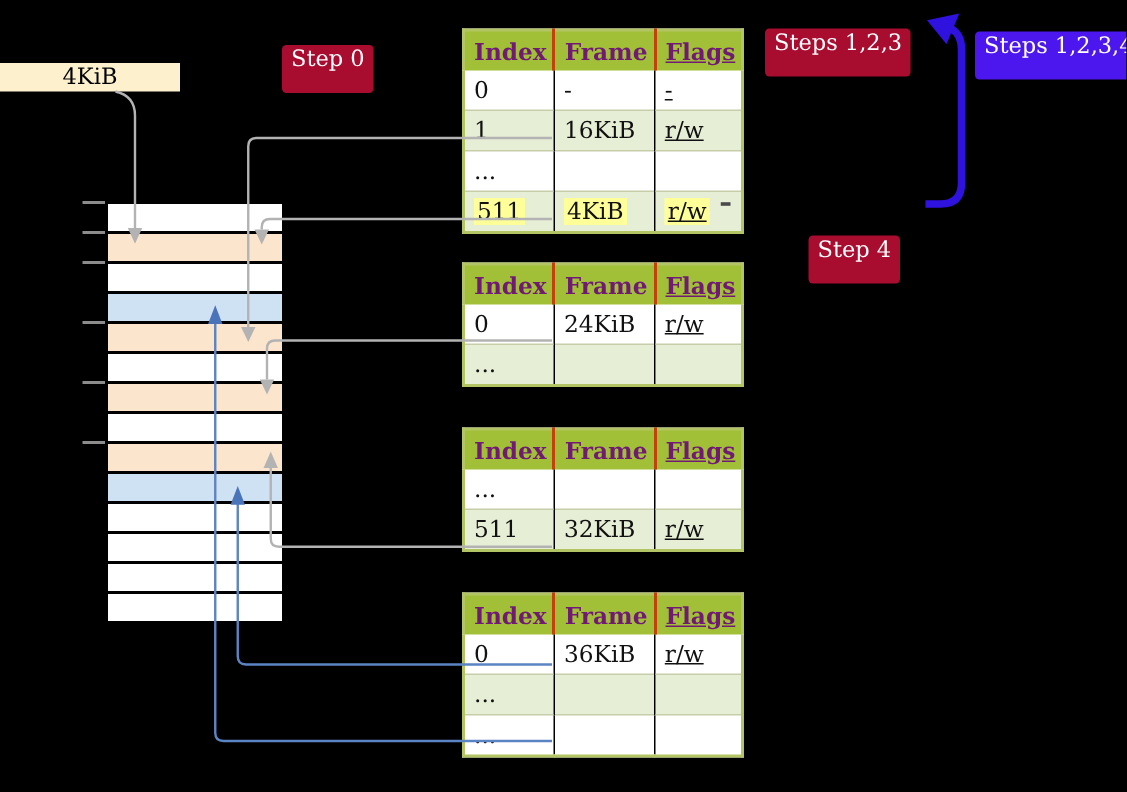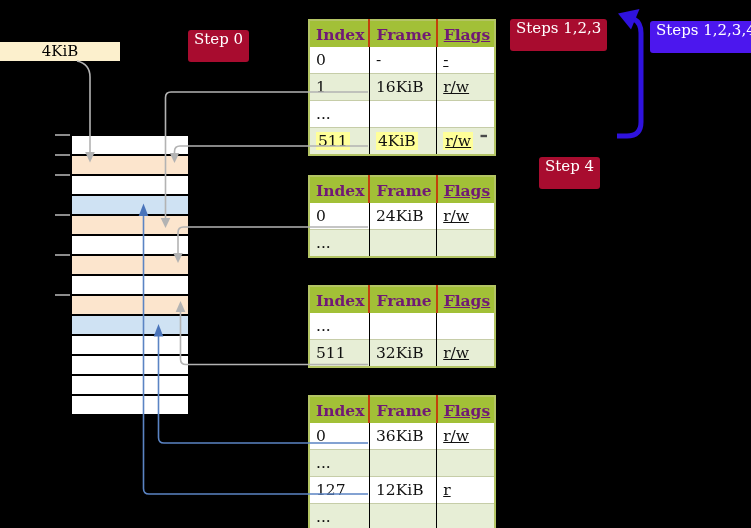--- a/index.html
+++ b/index.html
@@ -183,25 +183,20 @@
       <tbody>
         <tr>
           <td class="c0">0</td>
           <td class="c1">36KiB</td>
           <td class="c2">r/w</td>
         </tr>
         <tr>
           <td class="c0">...</td>
           <td class="c1"></td>
           <td class="c2"></td>
-        </tr>
-        <tr>
-          <td class="c0">127</td>
-          <td class="c1">12KiB</td>
-          <td class="c2">r</td>
         </tr>
         <tr>
           <td class="c0">...</td>
           <td class="c1"></td>
           <td class="c2"></td>
         </tr>
       </tbody>
     </table>
 
   <svg id="overlay" width="751" height="528" viewBox="0 0 751 528">

